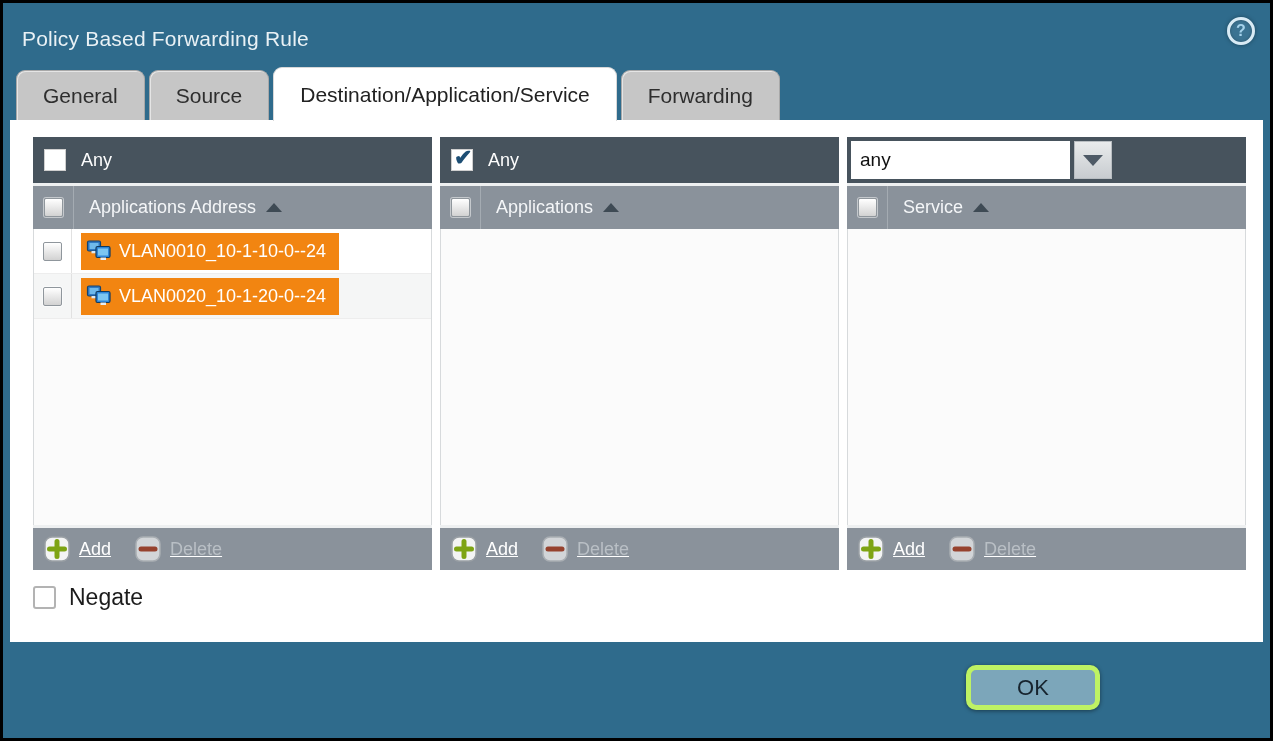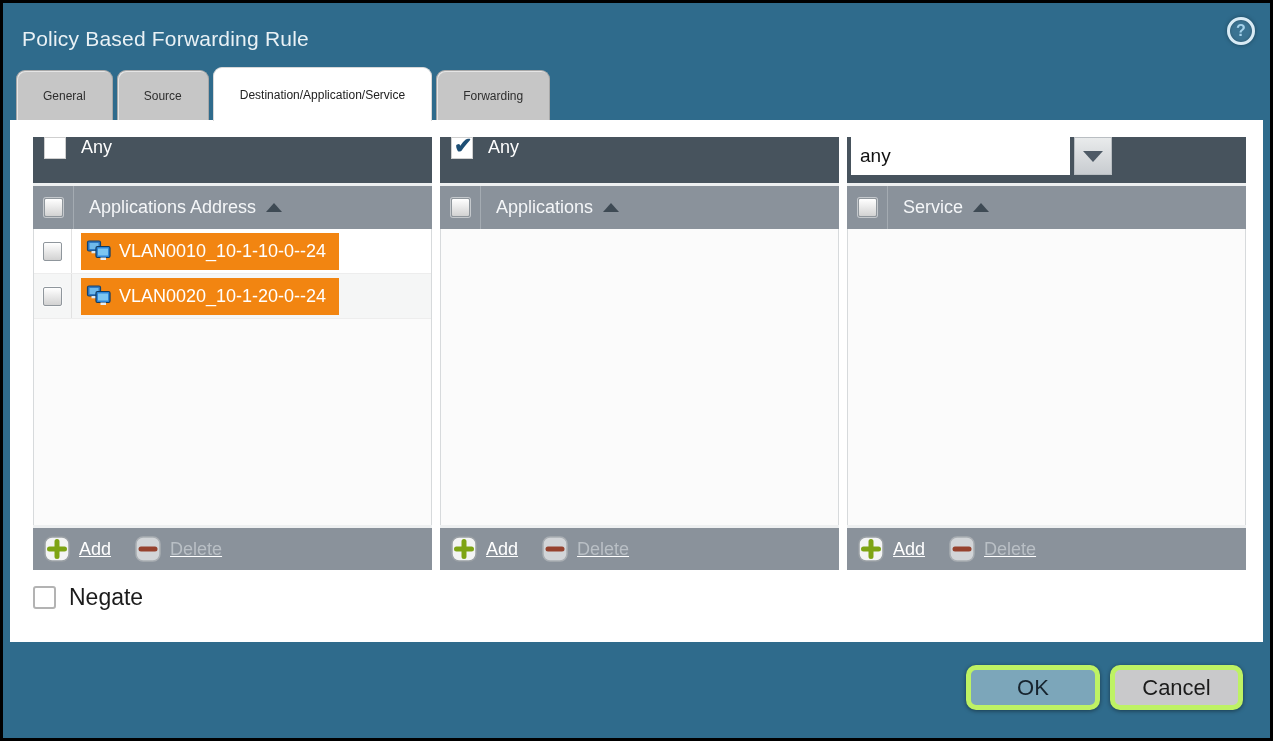--- a/index.html
+++ b/index.html
@@ -25,37 +25,37 @@
     cursor:pointer;
   }
 
   
   .tabs { position:absolute; left:13px; top:64px; height:53px; display:flex; gap:4px; align-items:flex-end; z-index:2; }
   .tab {
     height:50px; display:flex; align-items:center;
     padding:0 26px; background:#c6c6c6;
     border:1px solid #a8a8a8; border-bottom:none;
     border-radius:9px 9px 0 0;
-    font-size:12px; color:#2e2e2e; cursor:pointer;
+    font-size:21px; color:#2e2e2e; cursor:pointer;
     box-shadow:inset 1px 1px 0 rgba(255,255,255,.55);
   }
   .tab.active {
     background:#fff; height:54px; margin-bottom:-1px;
     color:#222; box-shadow:none; border-color:#d8d8d8; z-index:3;
   }
 
   
   .panel { position:absolute; left:7px; top:117px; width:1253px; height:522px; background:#fff; z-index:1; }
 
   
   .col { position:absolute; top:17px; width:399px; height:433px; display:flex; flex-direction:column; }
   .col-1 { left:23px; } .col-2 { left:430px; } .col-3 { left:837px; }
 
   .col-top {
-    flex:0 0 46px; background:#47535d; display:flex; 
+    flex:0 0 46px; background:#47535d; display:flex; align-items:center;
     padding:0 11px; gap:15px; color:#fdfdfd; font-size:18px;
   }
   .col-top.svc { padding:0 4px; gap:2px; }
 
   .col-header {
     flex:0 0 46px; background:#8a929b; display:flex; align-items:center;
     color:#f4f6f8; font-size:18px; border-top:3px solid #eef0f1; cursor:pointer;
   }
   .hdr-cb-cell {
     width:41px; align-self:stretch; display:flex; align-items:center;
@@ -285,15 +285,14 @@
     </div>
 
     <div class="negate-row">
       <span class="cb-negate"></span>
       <span>Negate</span>
     </div>
 
   </div>
 
   <div class="btn btn-ok">OK</div>
-  <div class="btn btn-cancel">Cancel</div>
 
 </div>
 
 </body></html>

